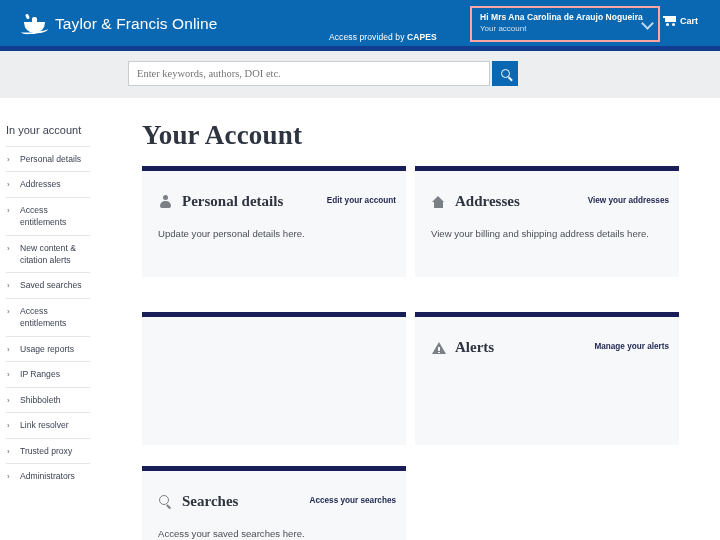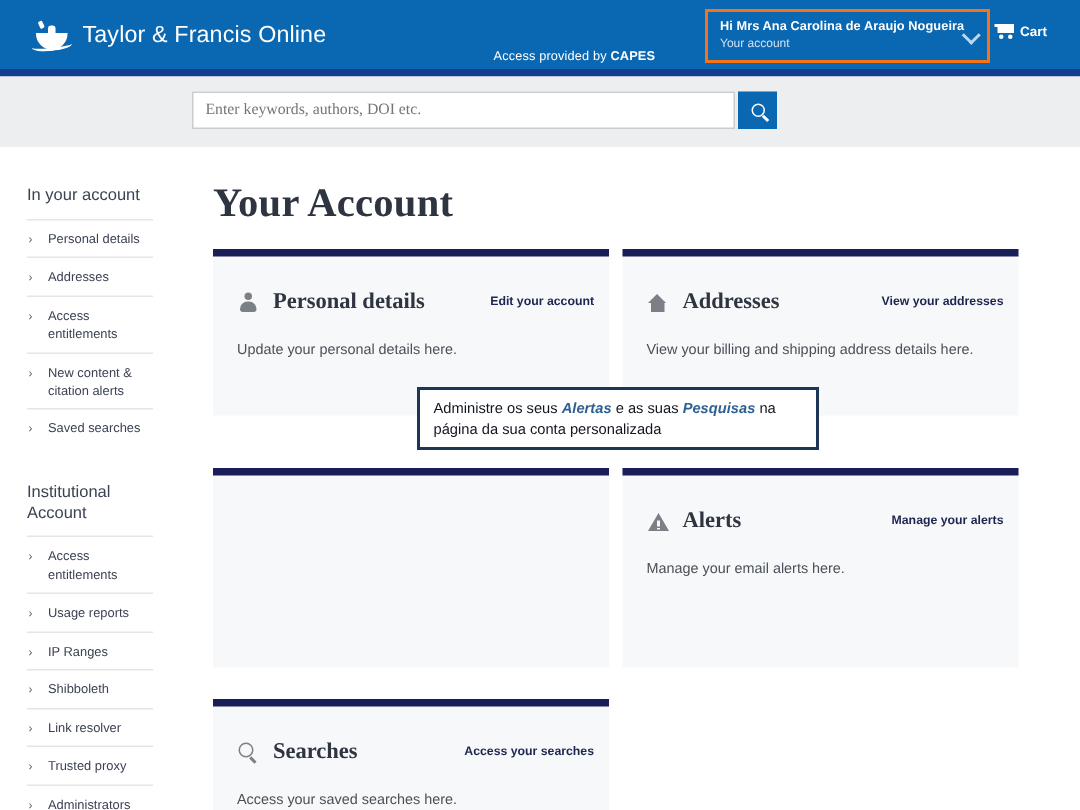--- a/index.html
+++ b/index.html
@@ -45,21 +45,21 @@
   .logo-text {
     color:#ffffff; font-size:15.5px; letter-spacing:0.1px; white-space:nowrap;
   }
   .access-by {
     position:absolute; left:329px; top:32px;
     color:#ffffff; font-size:8.5px; letter-spacing:0.1px; white-space:nowrap;
   }
   .access-by b { font-weight:bold; }
   .account-box {
     position:absolute; left:470px; top:6px; width:190px; height:36px;
-    border:2px solid #f97316; padding:4px 8px 0 8px;
+    border:2px solid #fca5a5; padding:4px 8px 0 8px;
   }
   .account-greet {
     color:#ffffff; font-size:8.5px; font-weight:bold; white-space:nowrap;
     letter-spacing:0.05px;
   }
   .account-sub {
     color:#cfe3f3; font-size:8px; margin-top:2px; white-space:nowrap;
   }
   .account-caret {
     position:absolute; right:6px; top:11px;
@@ -111,21 +111,21 @@
     position:relative;
   }
   .mag::after {
     content:''; position:absolute; right:-4px; bottom:-3px;
     width:5px; height:1.6px; background:#fff; transform:rotate(45deg);
   }
 
   
   .sidebar {
     position:absolute; left:0; top:98px; width:128px; height:362px;
-    background:#ffffff; padding-left:18px;
+    background:#ffffff; padding-left:6px;
   }
   .side-heading {
     font-size:11px; color:#3b4252; margin-top:24px; margin-bottom:8px;
     line-height:1.25; width:84px;
   }
   .side-heading.first { margin-top:26px; }
   .side-item {
     position:relative;
     border-top:1px solid #e3e5e8;
     padding:6px 0 6px 14px;
@@ -268,21 +268,20 @@
     </div>
     <div class="side-item">
       <span class="chev">›</span>
       <span>New content &amp; citation alerts</span>
     </div>
     <div class="side-item">
       <span class="chev">›</span>
       <span>Saved searches</span>
     </div>
 
-    <div class="side-heading">Institutional Account</div>
 
     <div class="side-item">
       <span class="chev">›</span>
       <span>Access entitlements</span>
     </div>
     <div class="side-item">
       <span class="chev">›</span>
       <span>Usage reports</span>
     </div>
     <div class="side-item">
@@ -347,35 +346,31 @@
         <span class="card-icon">
           <span class="ic-warn">
               <span class="tri"></span>
               <span class="bang"></span>
               <span class="dot"></span>
             </span>
         </span>
         <span class="card-title">Alerts</span>
         <span class="card-link">Manage your alerts</span>
       </div>
-      <div class="card-desc">Manage your email alerts here.</div>
     </div>
 
     <div class="card" style="left:2px; top:368px; width:264px; height:100px;">
       <div class="card-head">
         <span class="card-icon">
           <span class="ic-search2">
               <span class="c"></span>
               <span class="hnd"></span>
             </span>
         </span>
         <span class="card-title">Searches</span>
         <span class="card-link">Access your searches</span>
       </div>
       <div class="card-desc">Access your saved searches here.</div>
     </div>
   </div>
 
-  <div class="tooltip">
-    <span>Administre os seus </span><i>Alertas</i><span> e as suas </span><i>Pesquisas</i><span> na página da sua conta personalizada</span>
-  </div>
 
 </div>
 
 </body></html>

